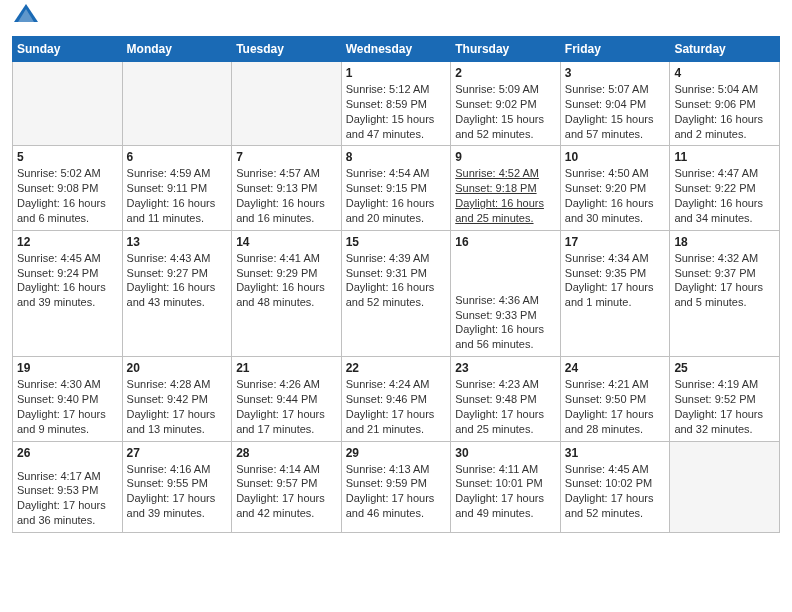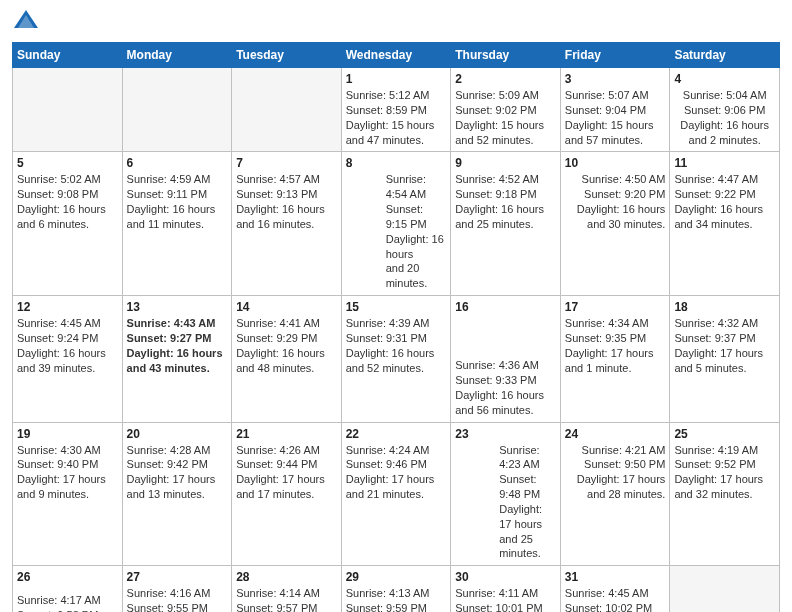--- a/index.html
+++ b/index.html
@@ -6,21 +6,21 @@
     body {
       font-family: Arial, sans-serif;
       background: #fff;
       width: 792px;
       height: 612px;
       overflow: hidden;
     }
     .page {
       width: 792px;
       height: 612px;
-      padding: 6px 12px 8px 12px;
+      padding: 0 12px 8px 12px;
       background: #fff;
     }
     .header-row {
       display: flex;
       justify-content: space-between;
       align-items: flex-start;
       margin-bottom: 8px;
     }
     .logo {
       display: flex;
@@ -152,21 +152,21 @@
           </td>
           <td>
             <span class="day-number">3</span>
             <div class="cell-text" style="white-space: pre-line;">Sunrise: 5:07 AM
 Sunset: 9:04 PM
 Daylight: 15 hours
 and 57 minutes.</div>
           </td>
           <td>
             <span class="day-number">4</span>
-            <div class="cell-text" style="white-space: pre-line; text-align: center;">Sunrise: 5:04 AM
+            <div class="cell-text" style="white-space: pre-line;">Sunrise: 5:04 AM
 Sunset: 9:06 PM
 Daylight: 16 hours
 and 2 minutes.</div>
           </td>
         </tr>
         <tr>
           <td>
             <span class="day-number">5</span>
             <div class="cell-text" style="white-space: pre-line;">Sunrise: 5:02 AM
 Sunset: 9:08 PM
@@ -182,35 +182,35 @@
           </td>
           <td>
             <span class="day-number">7</span>
             <div class="cell-text" style="white-space: pre-line;">Sunrise: 4:57 AM
 Sunset: 9:13 PM
 Daylight: 16 hours
 and 16 minutes.</div>
           </td>
           <td>
             <span class="day-number">8</span>
-            <div class="cell-text" style="white-space: pre-line; margin-left: 40px;">Sunrise: 4:54 AM
+            <div class="cell-text" style="white-space: pre-line;">Sunrise: 4:54 AM
 Sunset: 9:15 PM
 Daylight: 16 hours
 and 20 minutes.</div>
           </td>
           <td>
             <span class="day-number">9</span>
-            <div class="cell-text" style="white-space: pre-line;">Sunrise: 4:52 AM
+            <div class="cell-text" style="white-space: pre-line; text-decoration: underline;">Sunrise: 4:52 AM
 Sunset: 9:18 PM
 Daylight: 16 hours
 and 25 minutes.</div>
           </td>
           <td>
             <span class="day-number">10</span>
-            <div class="cell-text" style="white-space: pre-line; text-align: right;">Sunrise: 4:50 AM
+            <div class="cell-text" style="white-space: pre-line;">Sunrise: 4:50 AM
 Sunset: 9:20 PM
 Daylight: 16 hours
 and 30 minutes.</div>
           </td>
           <td>
             <span class="day-number">11</span>
             <div class="cell-text" style="white-space: pre-line;">Sunrise: 4:47 AM
 Sunset: 9:22 PM
 Daylight: 16 hours
 and 34 minutes.</div>
@@ -219,21 +219,21 @@
         <tr>
           <td>
             <span class="day-number">12</span>
             <div class="cell-text" style="white-space: pre-line;">Sunrise: 4:45 AM
 Sunset: 9:24 PM
 Daylight: 16 hours
 and 39 minutes.</div>
           </td>
           <td>
             <span class="day-number">13</span>
-            <div class="cell-text" style="white-space: pre-line; font-weight: bold;">Sunrise: 4:43 AM
+            <div class="cell-text" style="white-space: pre-line;">Sunrise: 4:43 AM
 Sunset: 9:27 PM
 Daylight: 16 hours
 and 43 minutes.</div>
           </td>
           <td>
             <span class="day-number">14</span>
             <div class="cell-text" style="white-space: pre-line;">Sunrise: 4:41 AM
 Sunset: 9:29 PM
 Daylight: 16 hours
 and 48 minutes.</div>
@@ -291,28 +291,28 @@
           </td>
           <td>
             <span class="day-number">22</span>
             <div class="cell-text" style="white-space: pre-line;">Sunrise: 4:24 AM
 Sunset: 9:46 PM
 Daylight: 17 hours
 and 21 minutes.</div>
           </td>
           <td>
             <span class="day-number">23</span>
-            <div class="cell-text" style="white-space: pre-line; margin-left: 44px;">Sunrise: 4:23 AM
+            <div class="cell-text" style="white-space: pre-line;">Sunrise: 4:23 AM
 Sunset: 9:48 PM
 Daylight: 17 hours
 and 25 minutes.</div>
           </td>
           <td>
             <span class="day-number">24</span>
-            <div class="cell-text" style="white-space: pre-line; text-align: right;">Sunrise: 4:21 AM
+            <div class="cell-text" style="white-space: pre-line;">Sunrise: 4:21 AM
 Sunset: 9:50 PM
 Daylight: 17 hours
 and 28 minutes.</div>
           </td>
           <td>
             <span class="day-number">25</span>
             <div class="cell-text" style="white-space: pre-line;">Sunrise: 4:19 AM
 Sunset: 9:52 PM
 Daylight: 17 hours
 and 32 minutes.</div>

